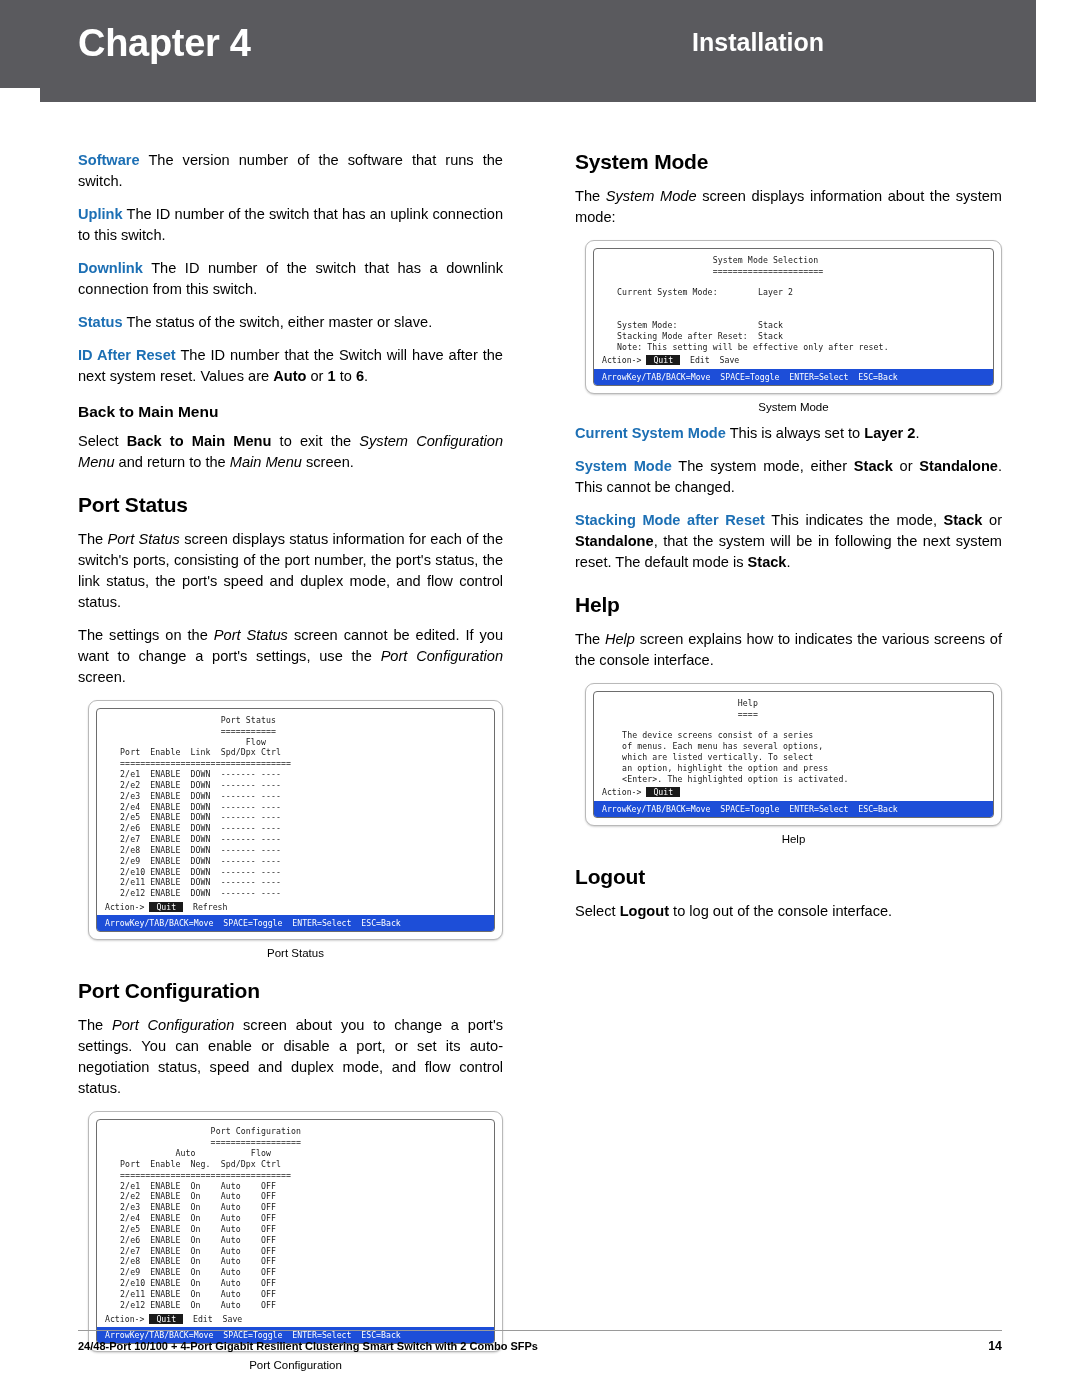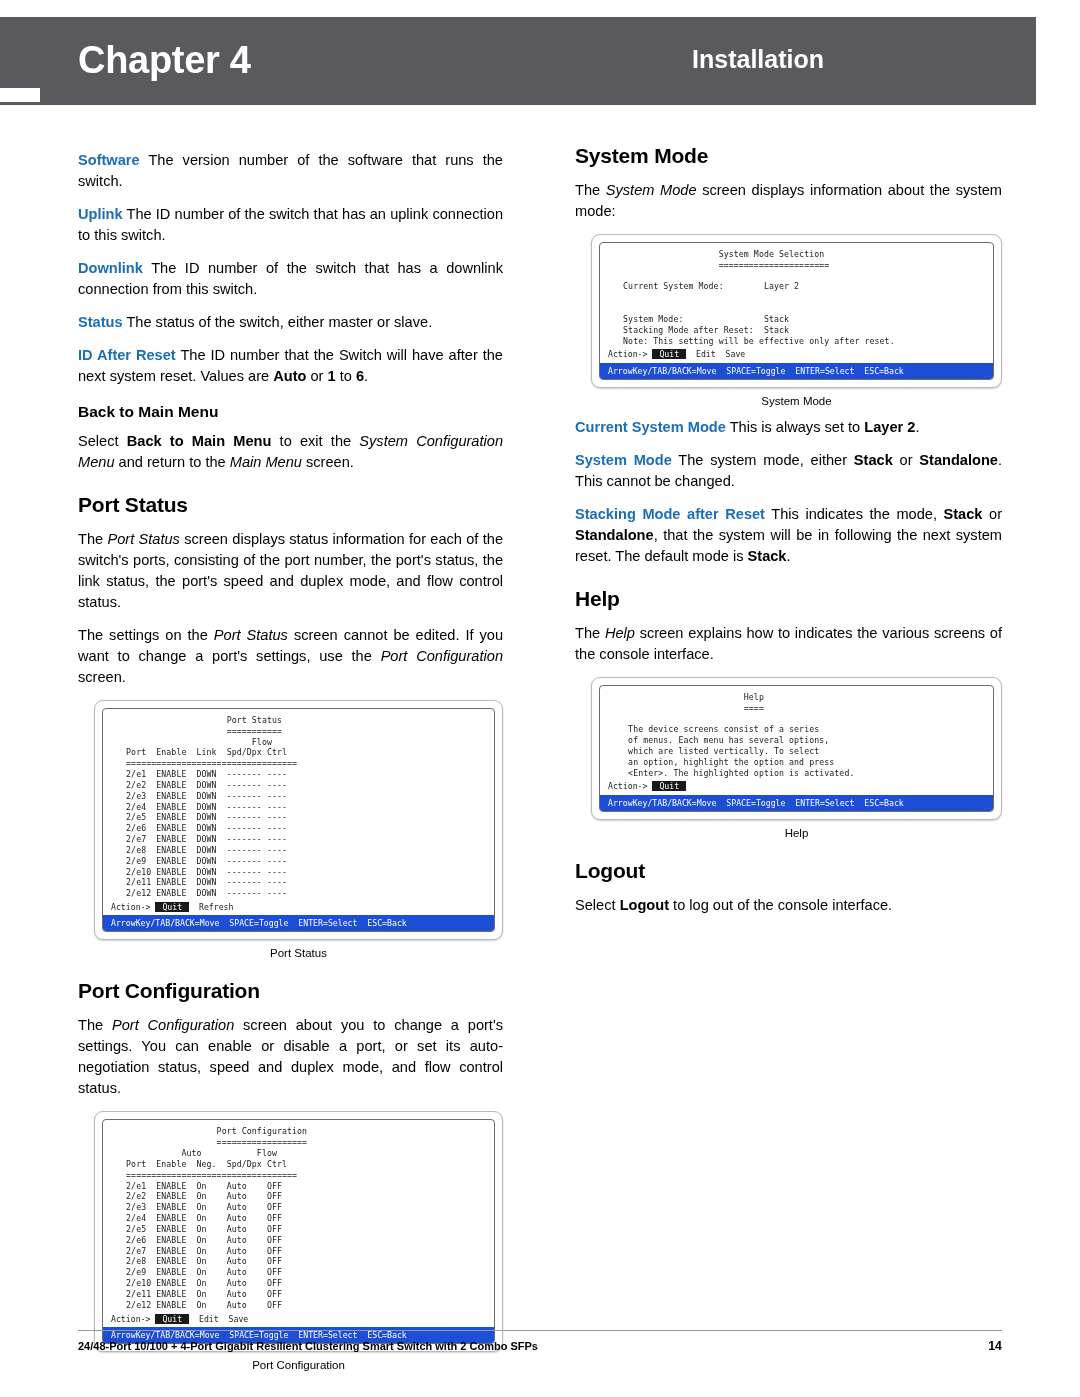--- a/index.html
+++ b/index.html
@@ -10,21 +10,21 @@
     background: #ffffff;
     font-family: "Liberation Sans", sans-serif;
     color: #000000;
     position: relative;
     overflow: hidden;
   }
 
   
   .header {
     position: absolute;
-    left: 0; top: 17px;
+    left: 0; top: 0;
     width: 890px; height: 88px;
     background: #5a5a5e;
     text-align: center;
   }
   .header-inner {
     position: absolute;
     left: 0; top: 0;
     width: 1036px; height: 88px;
     background: #5a5a5e;
     border-top-right-radius: 0;
@@ -65,21 +65,21 @@
   }
 
   
   .col-left {
     position: absolute;
     left: 78px; top: 150px;
     width: 425px;
   }
   .col-right {
     position: absolute;
-    left: 575px; top: 144px;
+    left: 575px; top: 150px;
     width: 427px;
   }
 
   p.body {
     font-size: 14.6px;
     line-height: 1.44;
     text-align: justify;
     margin: 0 0 12px 0;
     color: #000;
   }
@@ -95,21 +95,21 @@
     letter-spacing: -0.2px;
   }
   h3.sub {
     font-size: 15.5px;
     font-weight: bold;
     margin: 16px 0 10px 0;
     color: #000;
   }
 
   
-  .figure { margin: 6px 0 10px 16px; }
+  .figure { margin: 6px 0 10px 10px; }
   .term-wrap {
     position: relative;
     background: #ffffff;
     border: 1px solid #b9b9b9;
     border-radius: 9px;
     padding: 7px;
     box-shadow: 0 1px 2px rgba(0,0,0,0.18);
   }
   .term-screen {
     background: #ffffff;

